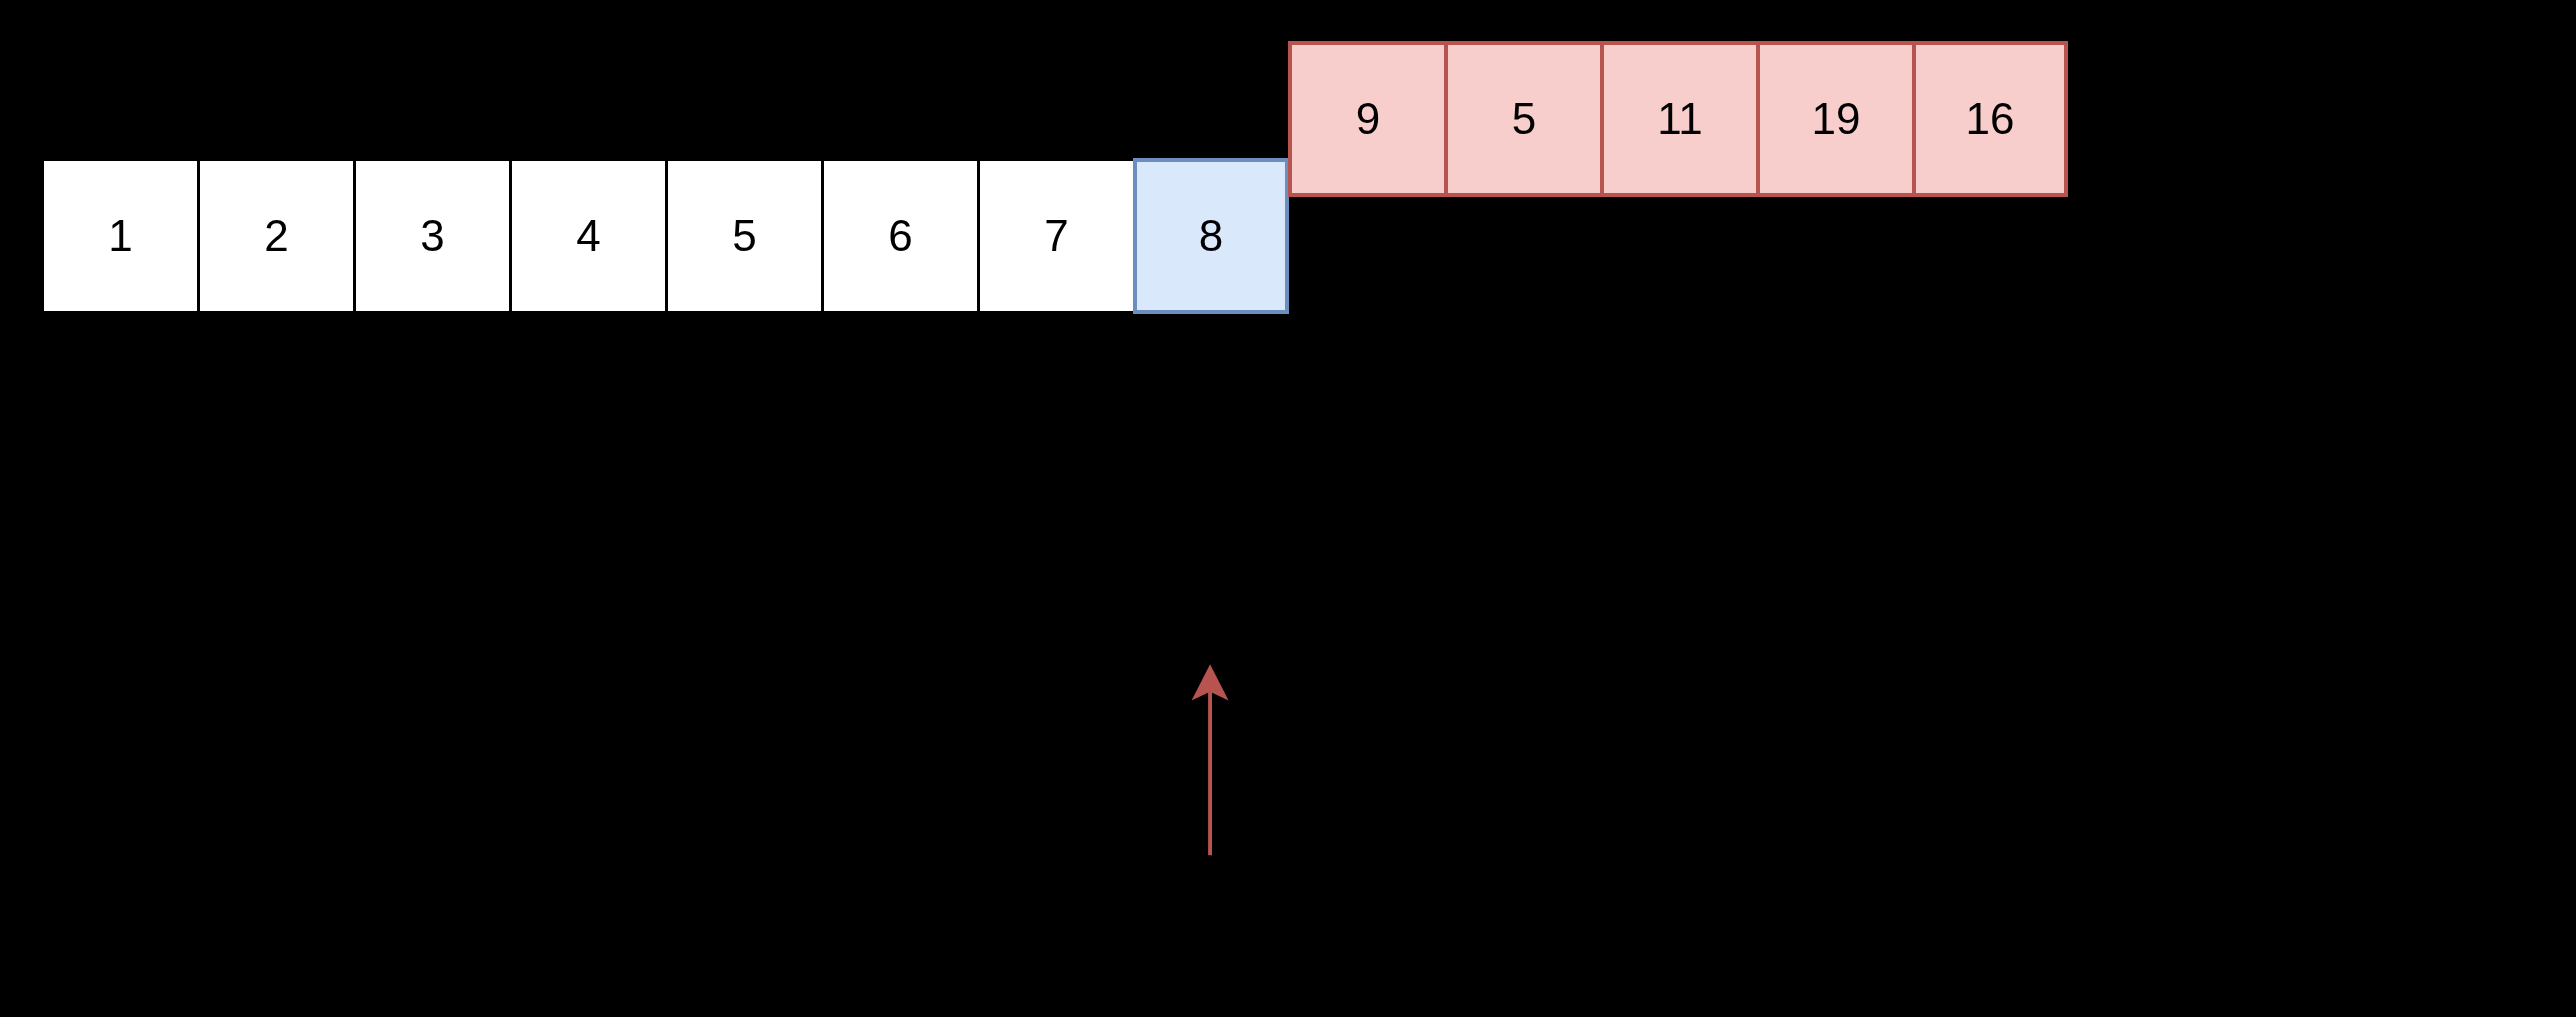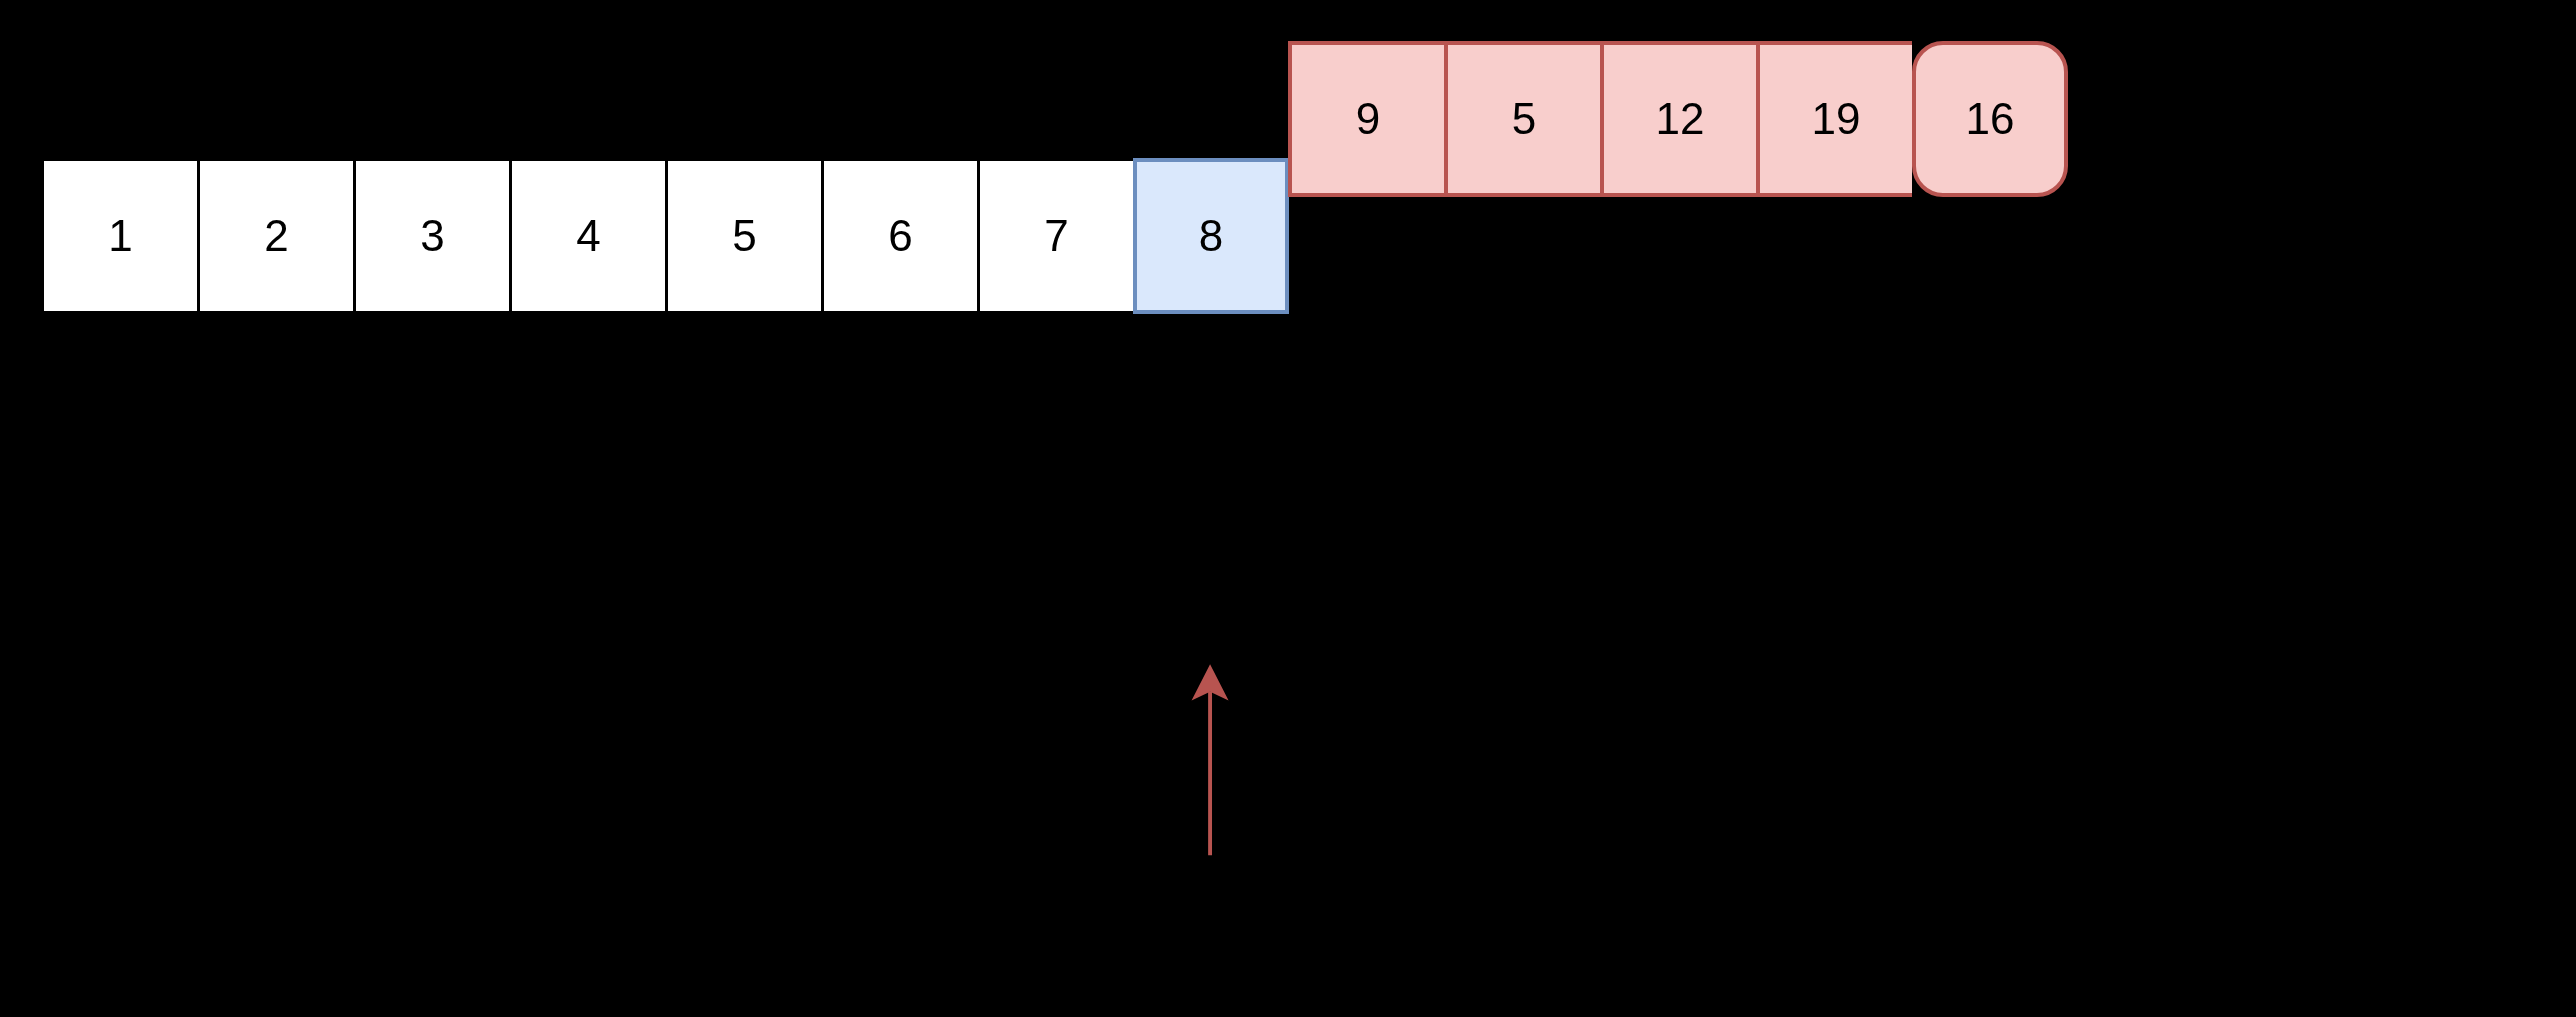--- a/index.html
+++ b/index.html
@@ -47,21 +47,20 @@
     background: var(--blue-fill, #dae8fc);
     border: 4.9px solid var(--blue-stroke, #6c8ebf);
   }
   .cell.pink {
     background: var(--pink-fill, #f8cecc);
     border: 4.9px solid var(--pink-stroke, #b85450);
     border-right: none;
   }
   .cell.pink:last-child {
     border-right: 4.9px solid var(--pink-stroke, #b85450);
-    border-radius: 31px;
   }
   #pointer-svg {
     position: absolute;
     left: 0;
     top: 0;
     pointer-events: none;
   }
 </style>
 </head>
 <body>
@@ -75,21 +74,21 @@
     <div class="cell white">4</div>
     <div class="cell white">5</div>
     <div class="cell white">6</div>
     <div class="cell white">7</div>
     <div class="cell blue">8</div>
   </div>
 
   <div class="row" id="row-appended">
     <div class="cell pink">9</div>
     <div class="cell pink">5</div>
-    <div class="cell pink">12</div>
+    <div class="cell pink">11</div>
     <div class="cell pink">19</div>
     <div class="cell pink">16</div>
   </div>
 
   <svg id="pointer-svg" width="2576" height="1017" viewBox="0 0 2644 1044">
     <line id="arrow-shaft" x1="1242" y1="878" x2="1242" y2="710" stroke="#b85450" stroke-width="4"></line>
     <polygon id="arrow-head" points="1242,682 1261,719 1242,710 1223,719" fill="#b85450"></polygon>
   </svg>
 
 </div>

